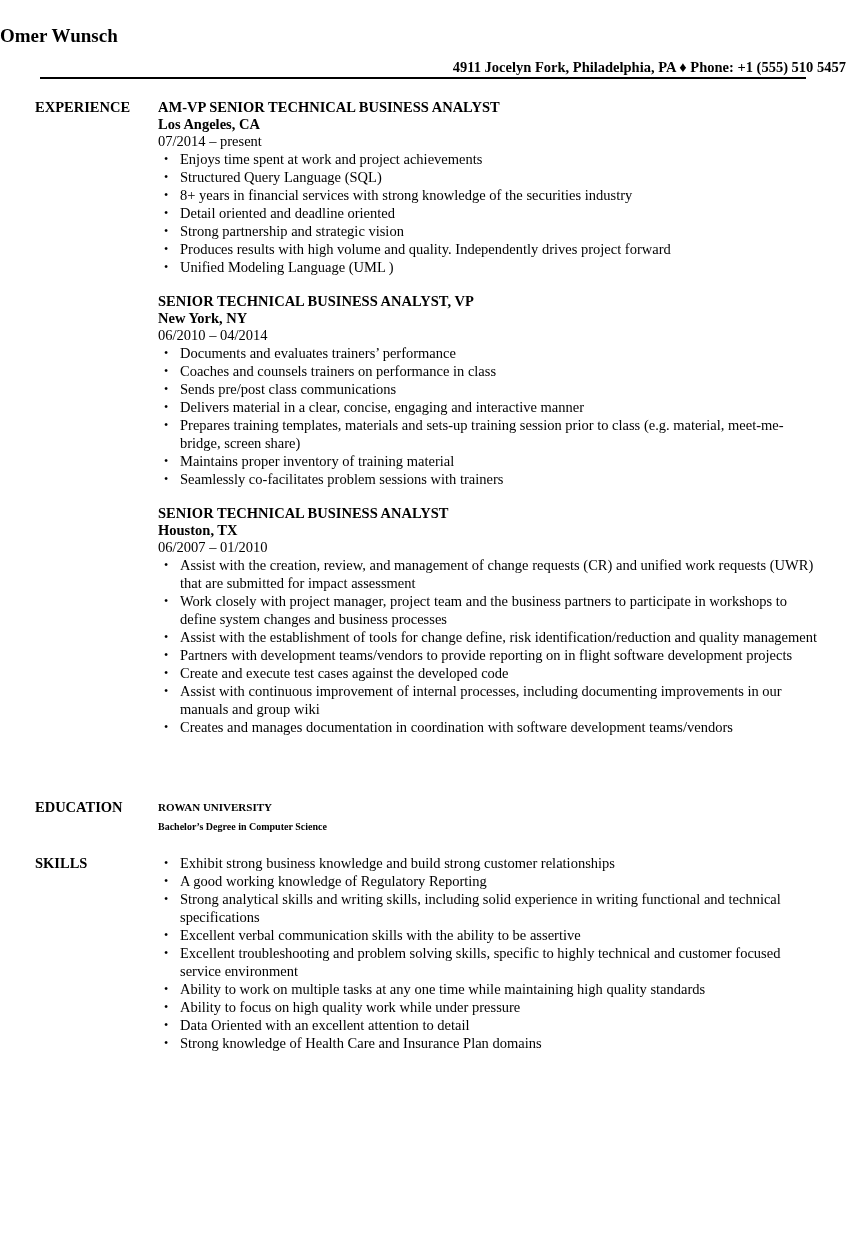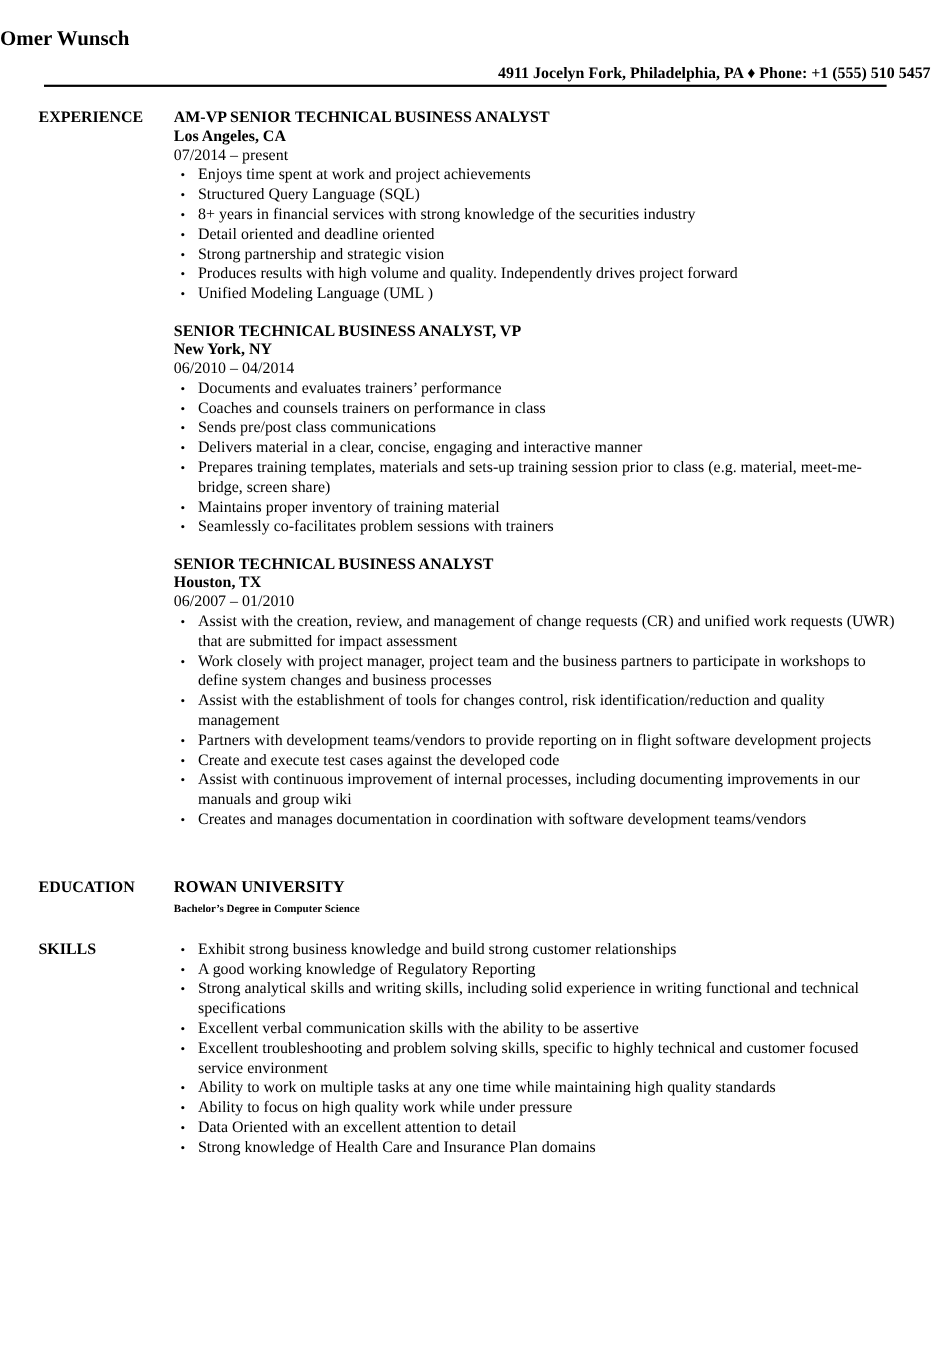--- a/index.html
+++ b/index.html
@@ -10,21 +10,21 @@
   .section { position: absolute; left: 35px; width: 790px; }
   .sec-label { position: absolute; left: 0; top: 0; font-weight: bold; font-size: 14.5px; line-height: 18px; }
   .sec-body { position: absolute; left: 123px; top: 0; width: 660px; }
   .job { margin-bottom: 16px; }
   .job-title { font-weight: bold; font-size: 14.5px; line-height: 18px; }
   .job-loc { font-weight: bold; font-size: 14.5px; line-height: 17px; }
   .job-date { font-size: 14.5px; line-height: 17px; }
   ul.bullets { list-style: none; margin: 0; padding: 0; }
   ul.bullets li { position: relative; padding-left: 22px; font-size: 14.5px; line-height: 18px; }
   ul.bullets li::before { content: "\2022"; position: absolute; left: 6px; top: 0; font-size: 12px; }
-  .edu-school { font-weight: bold; font-size: 15px; line-height: 19px; }
+  .edu-school { font-weight: bold; font-size: 11px; line-height: 19px; }
   .edu-degree { font-weight: bold; font-size: 10px; line-height: 19px; }
 </style>
 </head>
 <body>
 
 <div class="name">Omer Wunsch</div>
 <div class="contact">4911 Jocelyn Fork, Philadelphia, PA ♦ Phone: +1 (555) 510 5457</div>
 <div class="rule"></div>
 
 <div class="section" style="top:98px;">
@@ -61,21 +61,21 @@
       </ul>
     </div>
 
     <div class="job">
       <div class="job-title">SENIOR TECHNICAL BUSINESS ANALYST</div>
       <div class="job-loc">Houston, TX</div>
       <div class="job-date">06/2007 – 01/2010</div>
       <ul class="bullets">
         <li>Assist with the creation, review, and management of change requests (CR) and unified work requests (UWR) that are submitted for impact assessment</li>
         <li>Work closely with project manager, project team and the business partners to participate in workshops to define system changes and business processes</li>
-        <li>Assist with the establishment of tools for changes control, risk identification/reduction and quality management</li>
+        <li>Assist with the establishment of tools for change define, risk identification/reduction and quality management</li>
         <li>Partners with development teams/vendors to provide reporting on in flight software development projects</li>
         <li>Create and execute test cases against the developed code</li>
         <li>Assist with continuous improvement of internal processes, including documenting improvements in our manuals and group wiki</li>
         <li>Creates and manages documentation in coordination with software development teams/vendors</li>
       </ul>
     </div>
 
   </div>
 </div>
 

